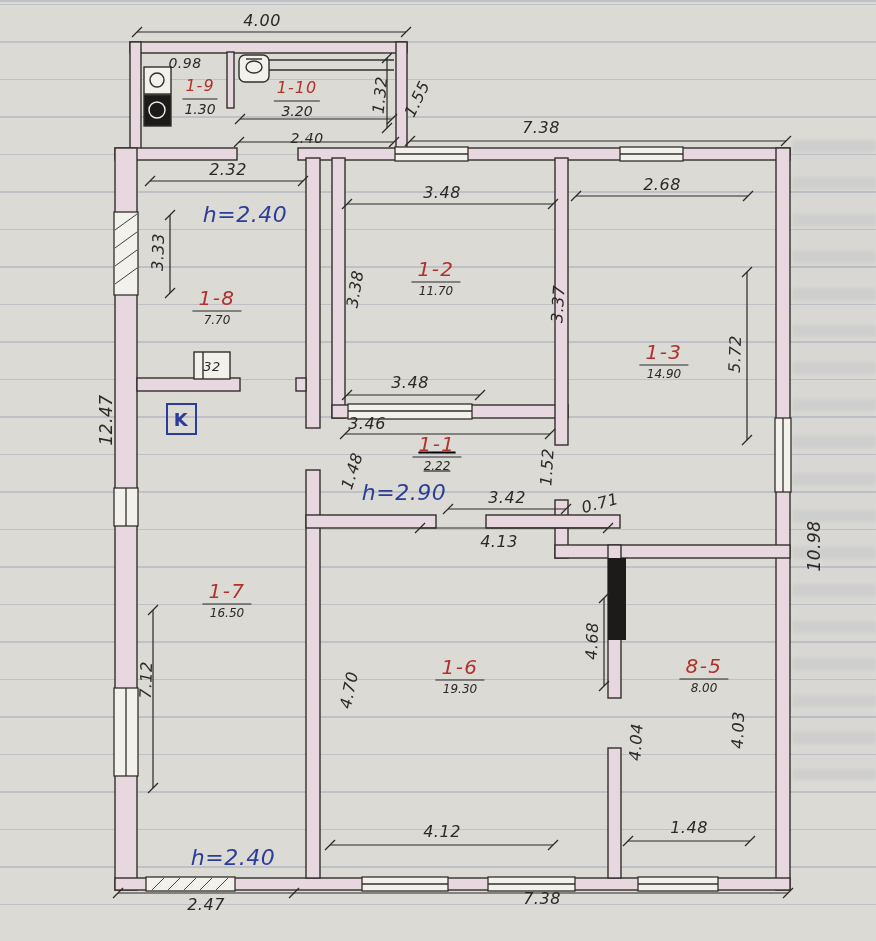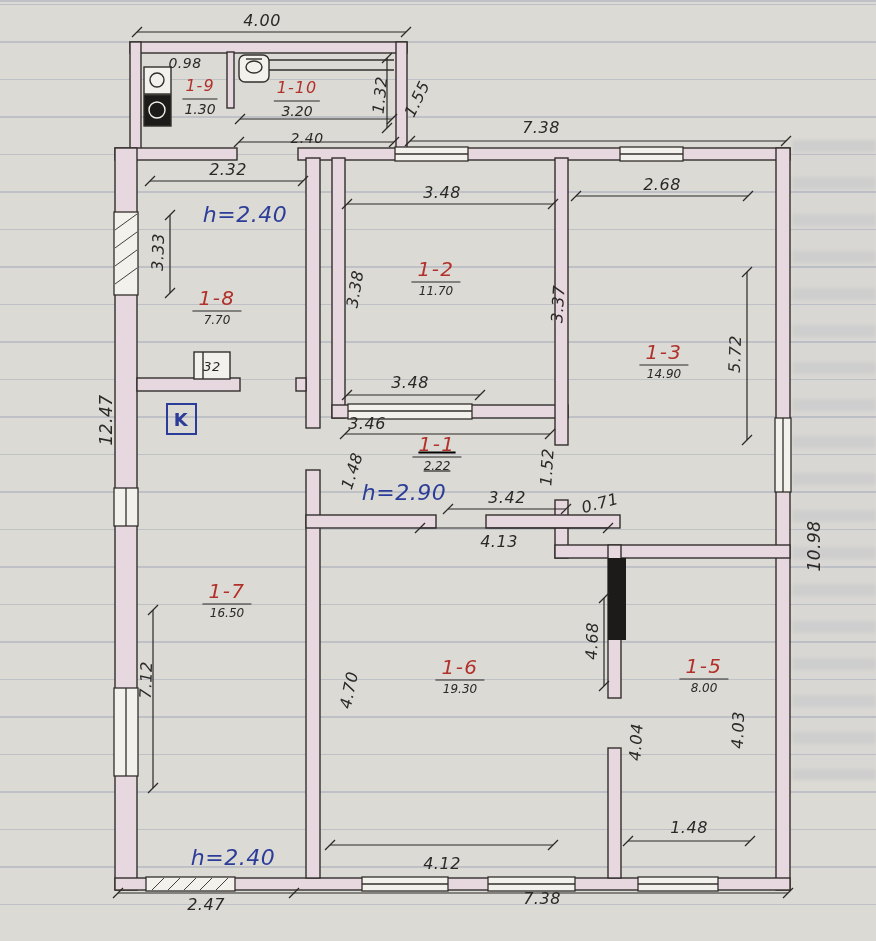--- a/index.html
+++ b/index.html
@@ -219,21 +219,21 @@
       </div>
       <div class="room" style="left: 217px; top: 599px; transform: translate(-50%, -50%) rotate(0deg); margin-left: 10px;">
         <span class="rlabel">1-7</span>
         <span class="rarea">16.50</span>
       </div>
       <div class="room" style="left: 460px; top: 675px; transform: translate(-50%, -50%) rotate(0deg);">
         <span class="rlabel">1-6</span>
         <span class="rarea">19.30</span>
       </div>
       <div class="room" style="left: 704px; top: 674px; transform: translate(-50%, -50%) rotate(0deg);">
-        <span class="rlabel">1-5</span>
+        <span class="rlabel">8-5</span>
         <span class="rarea">8.00</span>
       </div>
       <div class="txt dim" style="left: 262px; top: 20px; transform: translate(-50%, -50%) rotate(0deg);">4.00</div>
       <div class="txt dim" style="font-size: 14px; left: 185px; top: 63px; transform: translate(-50%, -50%) rotate(0deg);">0.98</div>
       <div class="txt dim" style="left: 380px; top: 95px; transform: translate(-50%, -50%) rotate(-84deg);">1.32</div>
       <div class="txt dim" style="left: 417px; top: 99px; transform: translate(-50%, -50%) rotate(-64deg);">1.55</div>
       <div class="txt dim" style="font-size: 14px; left: 307px; top: 138px; transform: translate(-50%, -50%) rotate(0deg);">2.40</div>
       <div class="txt dim" style="left: 541px; top: 127px; transform: translate(-50%, -50%) rotate(0deg);">7.38</div>
       <div class="txt dim" style="left: 228px; top: 169px; transform: translate(-50%, -50%) rotate(0deg);">2.32</div>
       <div class="txt dim" style="left: 158px; top: 252px; transform: translate(-50%, -50%) rotate(-88deg);">3.33</div>
@@ -249,21 +249,21 @@
       <div class="txt dim" style="left: 507px; top: 497px; transform: translate(-50%, -50%) rotate(0deg);">3.42</div>
       <div class="txt dim" style="left: 600px; top: 503px; transform: translate(-50%, -50%) rotate(-15deg);">0.71</div>
       <div class="txt dim" style="left: 499px; top: 541px; transform: translate(-50%, -50%) rotate(0deg);">4.13</div>
       <div class="txt dim" style="font-size: 17px; left: 106px; top: 420px; transform: translate(-50%, -50%) rotate(-90deg);">12.47</div>
       <div class="txt dim" style="font-size: 17px; left: 814px; top: 546px; transform: translate(-50%, -50%) rotate(-90deg);">10.98</div>
       <div class="txt dim" style="left: 592px; top: 641px; transform: translate(-50%, -50%) rotate(-88deg);">4.68</div>
       <div class="txt dim" style="left: 349px; top: 690px; transform: translate(-50%, -50%) rotate(-78deg);">4.70</div>
       <div class="txt dim" style="left: 146px; top: 680px; transform: translate(-50%, -50%) rotate(-88deg);">7.12</div>
       <div class="txt dim" style="left: 636px; top: 742px; transform: translate(-50%, -50%) rotate(-86deg);">4.04</div>
       <div class="txt dim" style="left: 738px; top: 730px; transform: translate(-50%, -50%) rotate(-88deg);">4.03</div>
-      <div class="txt dim" style="left: 442px; top: 831px; transform: translate(-50%, -50%) rotate(0deg); margin-top: 32px;">4.12</div>
+      <div class="txt dim" style="left: 442px; top: 831px; transform: translate(-50%, -50%) rotate(0deg);">4.12</div>
       <div class="txt dim" style="left: 689px; top: 827px; transform: translate(-50%, -50%) rotate(0deg);">1.48</div>
       <div class="txt dim" style="left: 206px; top: 904px; transform: translate(-50%, -50%) rotate(0deg);">2.47</div>
       <div class="txt dim" style="left: 542px; top: 898px; transform: translate(-50%, -50%) rotate(0deg);">7.38</div>
       <div class="txt hnote" style="left: 245px; top: 214px; transform: translate(-50%, -50%) rotate(0deg);">h=2.40</div>
       <div class="txt hnote" style="left: 404px; top: 492px; transform: translate(-50%, -50%) rotate(0deg);">h=2.90</div>
       <div class="txt hnote" style="left: 233px; top: 857px; transform: translate(-50%, -50%) rotate(0deg);">h=2.40</div>
     </div>
 </div>
 
 </body></html>

